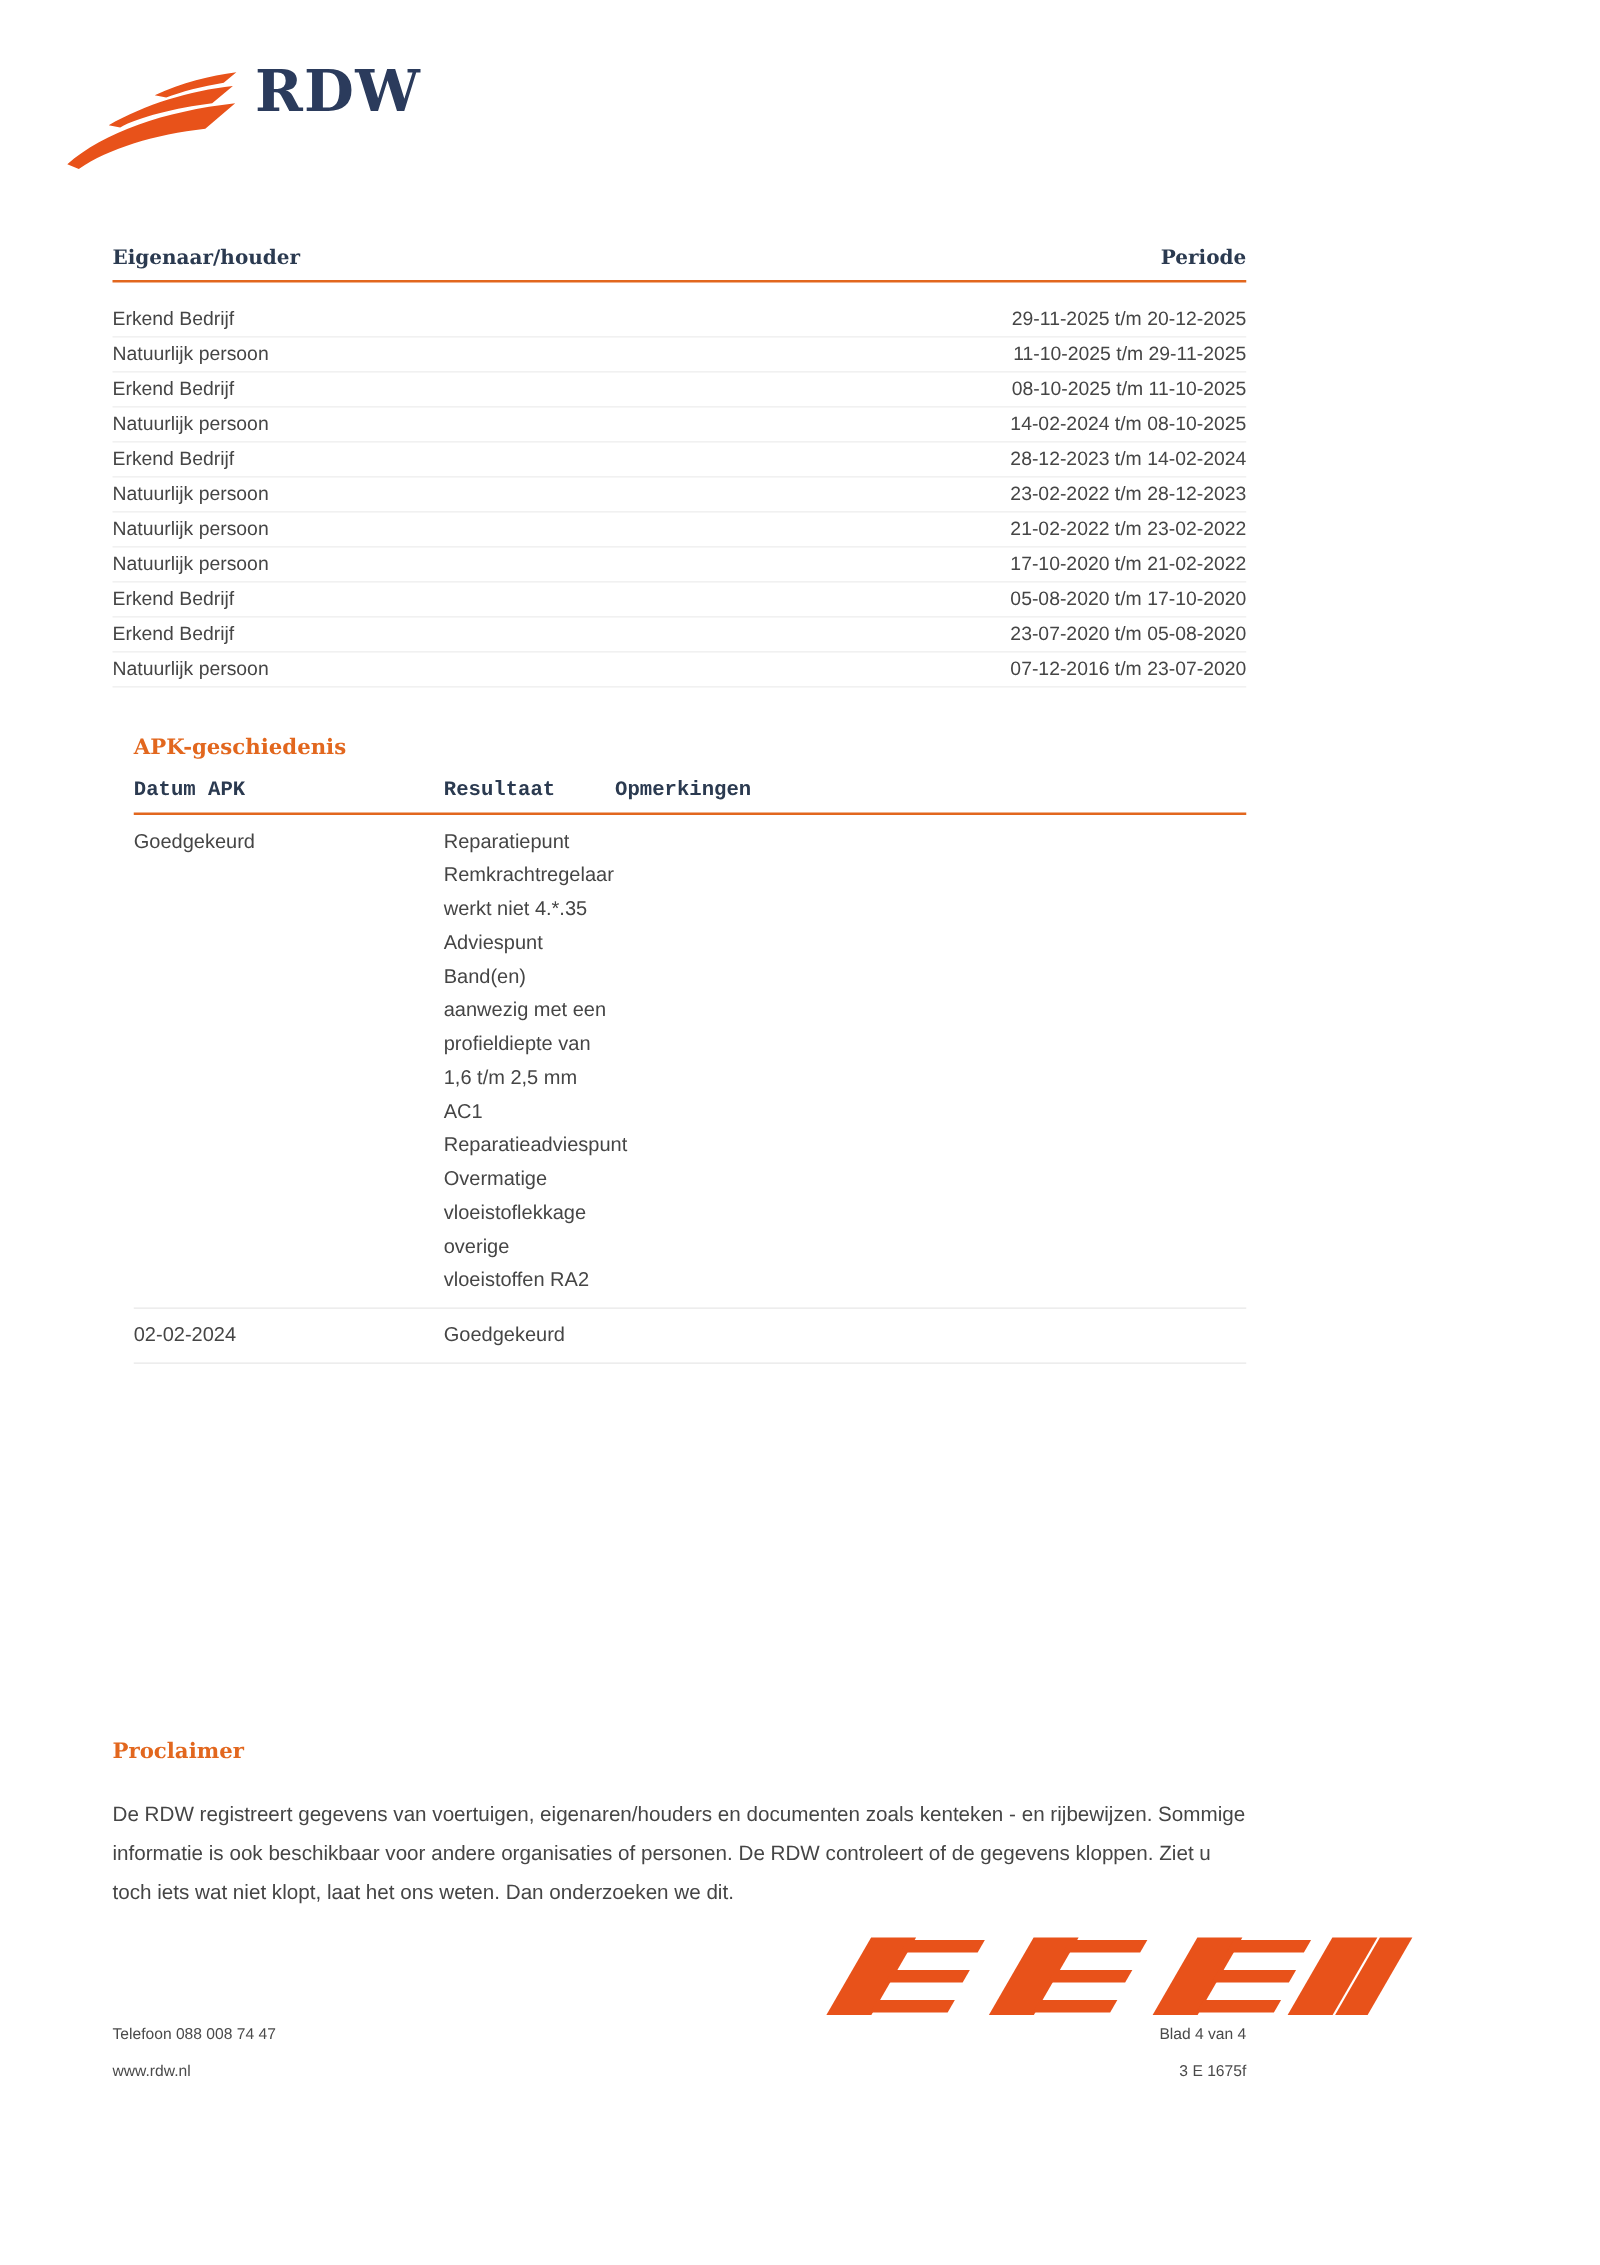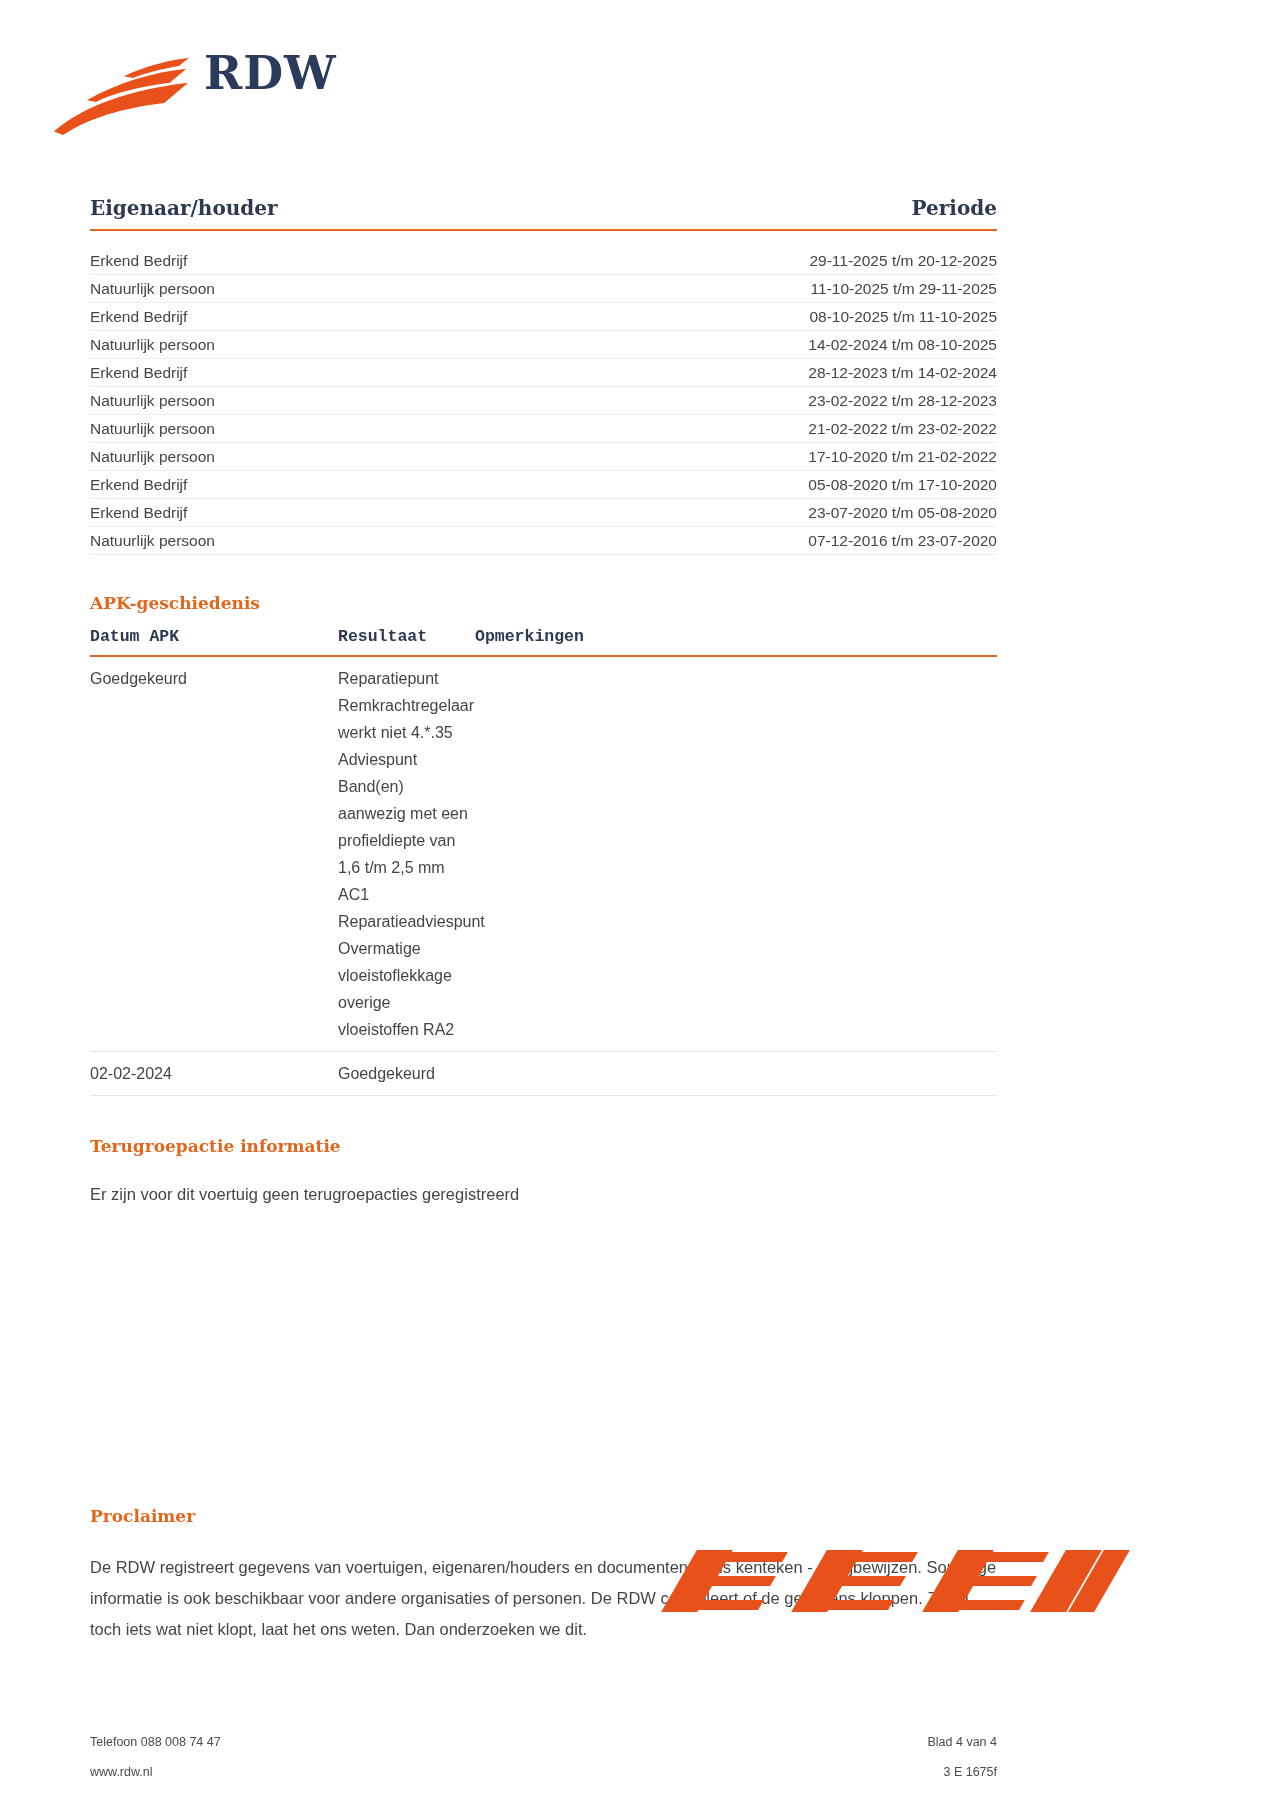--- a/index.html
+++ b/index.html
@@ -62,37 +62,37 @@
     width: 907px;
     padding-top: 196px;
   }
 
   
   .owners-head {
     display: flex;
     justify-content: space-between;
     font-family: "DejaVu Serif", serif;
     font-weight: 700;
-    font-size: 20px;
+    font-size: 16px;
     color: #2B3A50;
     padding-bottom: 9px;
     border-bottom: 2px solid #E2671E;
   }
   .owners-rows { margin-top: 16px; }
   .owner-row {
     display: flex;
     justify-content: space-between;
     padding: 5px 0;
     border-bottom: 1px solid #EDEDED;
     font-size: 15.5px;
   }
   .owner-row span { line-height: 17px; }
 
   
-  .apk { margin-top: 38px; }
+  .apk { margin-top: 38px; margin-left: 17px; }
   .section-heading {
     margin: 0 0 14px 0;
     font-family: "DejaVu Serif", serif;
     font-weight: 700;
     font-size: 17px;
     color: #E2671E;
   }
   .grid {
     display: grid;
     grid-template-columns: 248px 137px 1fr;
@@ -247,24 +247,20 @@
           <div class="rem-line">Reparatieadviespunt Overmatige vloeistoflekkage overige vloeistoffen RA2</div>
         </div>
       </div>
       <div class="grid apk-row">
         <div class="cell">02-02-2024</div>
         <div class="cell">Goedgekeurd</div>
         <div class="cell"></div>
       </div>
     </section>
 
-    <section class="recall">
-      <h2 class="section-heading">Terugroepactie informatie</h2>
-      <p>Er zijn voor dit voertuig geen terugroepacties geregistreerd</p>
-    </section>
 
     <section class="proclaimer">
       <h2 class="section-heading">Proclaimer</h2>
       <p>De RDW registreert gegevens van voertuigen, eigenaren/houders en documenten zoals kenteken - en rijbewijzen. Sommige informatie is ook beschikbaar voor andere organisaties of personen. De RDW controleert of de gegevens kloppen. Ziet u toch iets wat niet klopt, laat het ons weten. Dan onderzoeken we dit.</p>
     </section>
 
     <div class="footer">
       <div class="f-col-2">
         <p>Telefoon 088 008 74 47</p>
         <p>www.rdw.nl</p>

